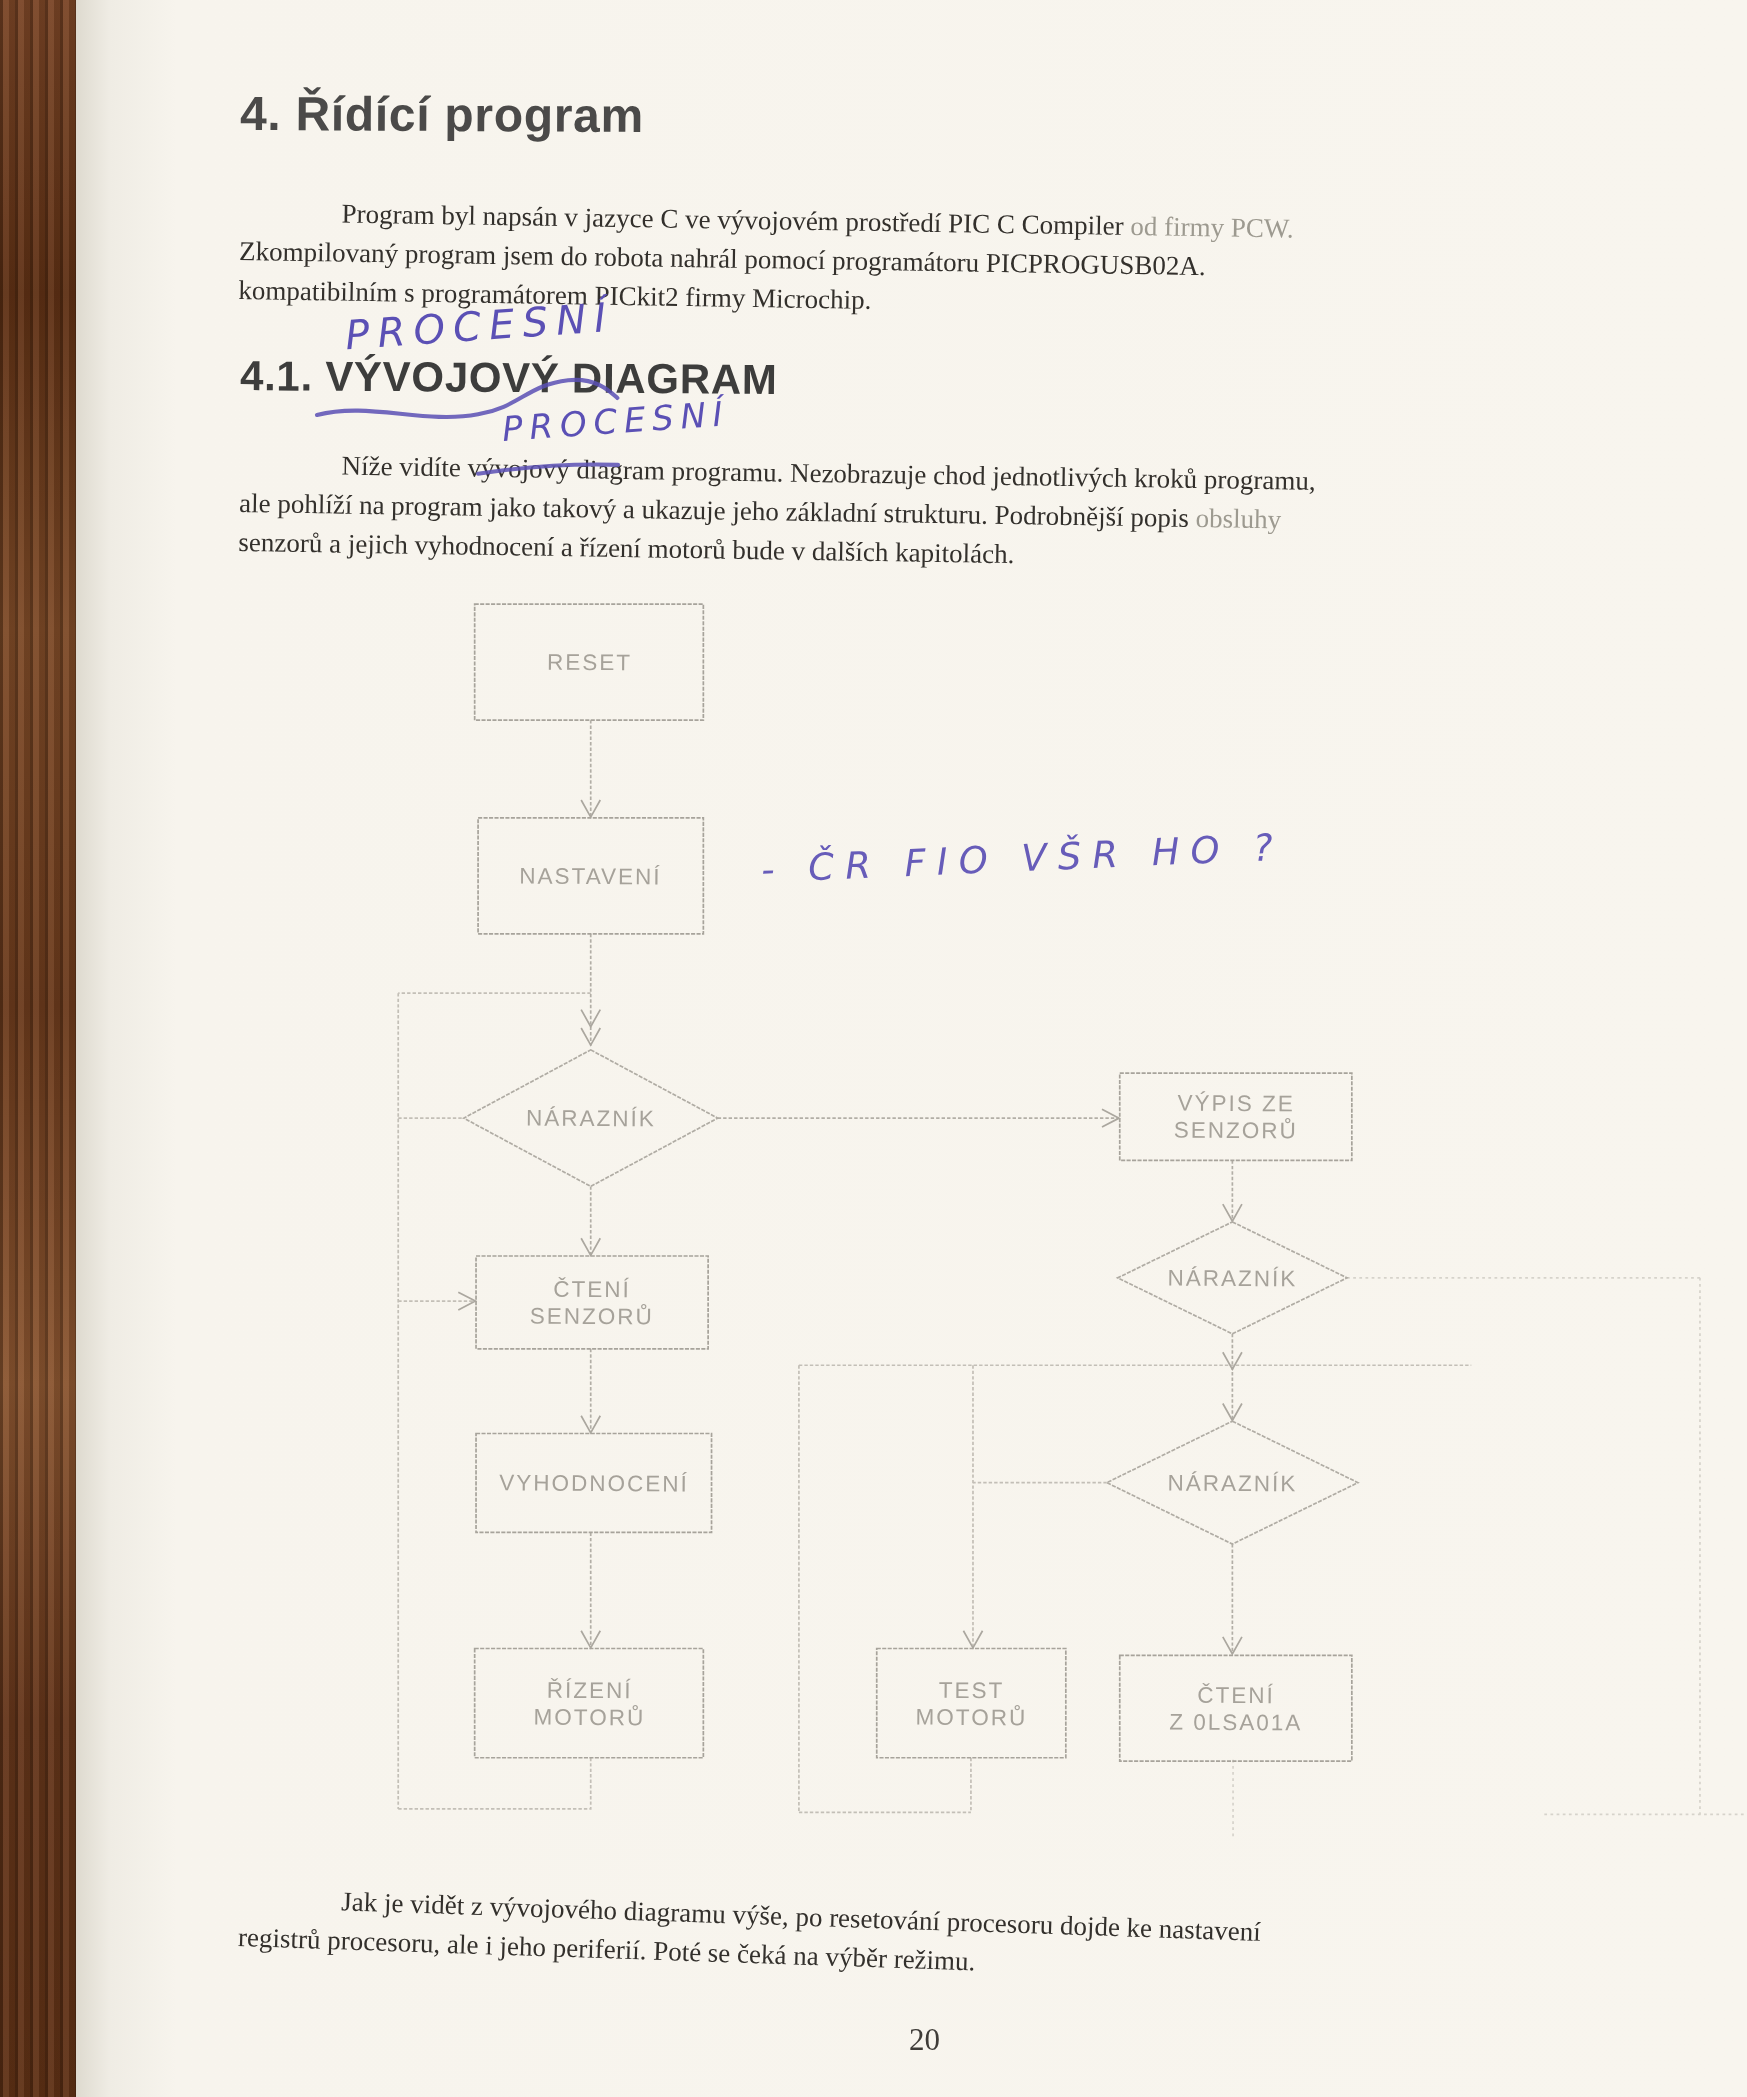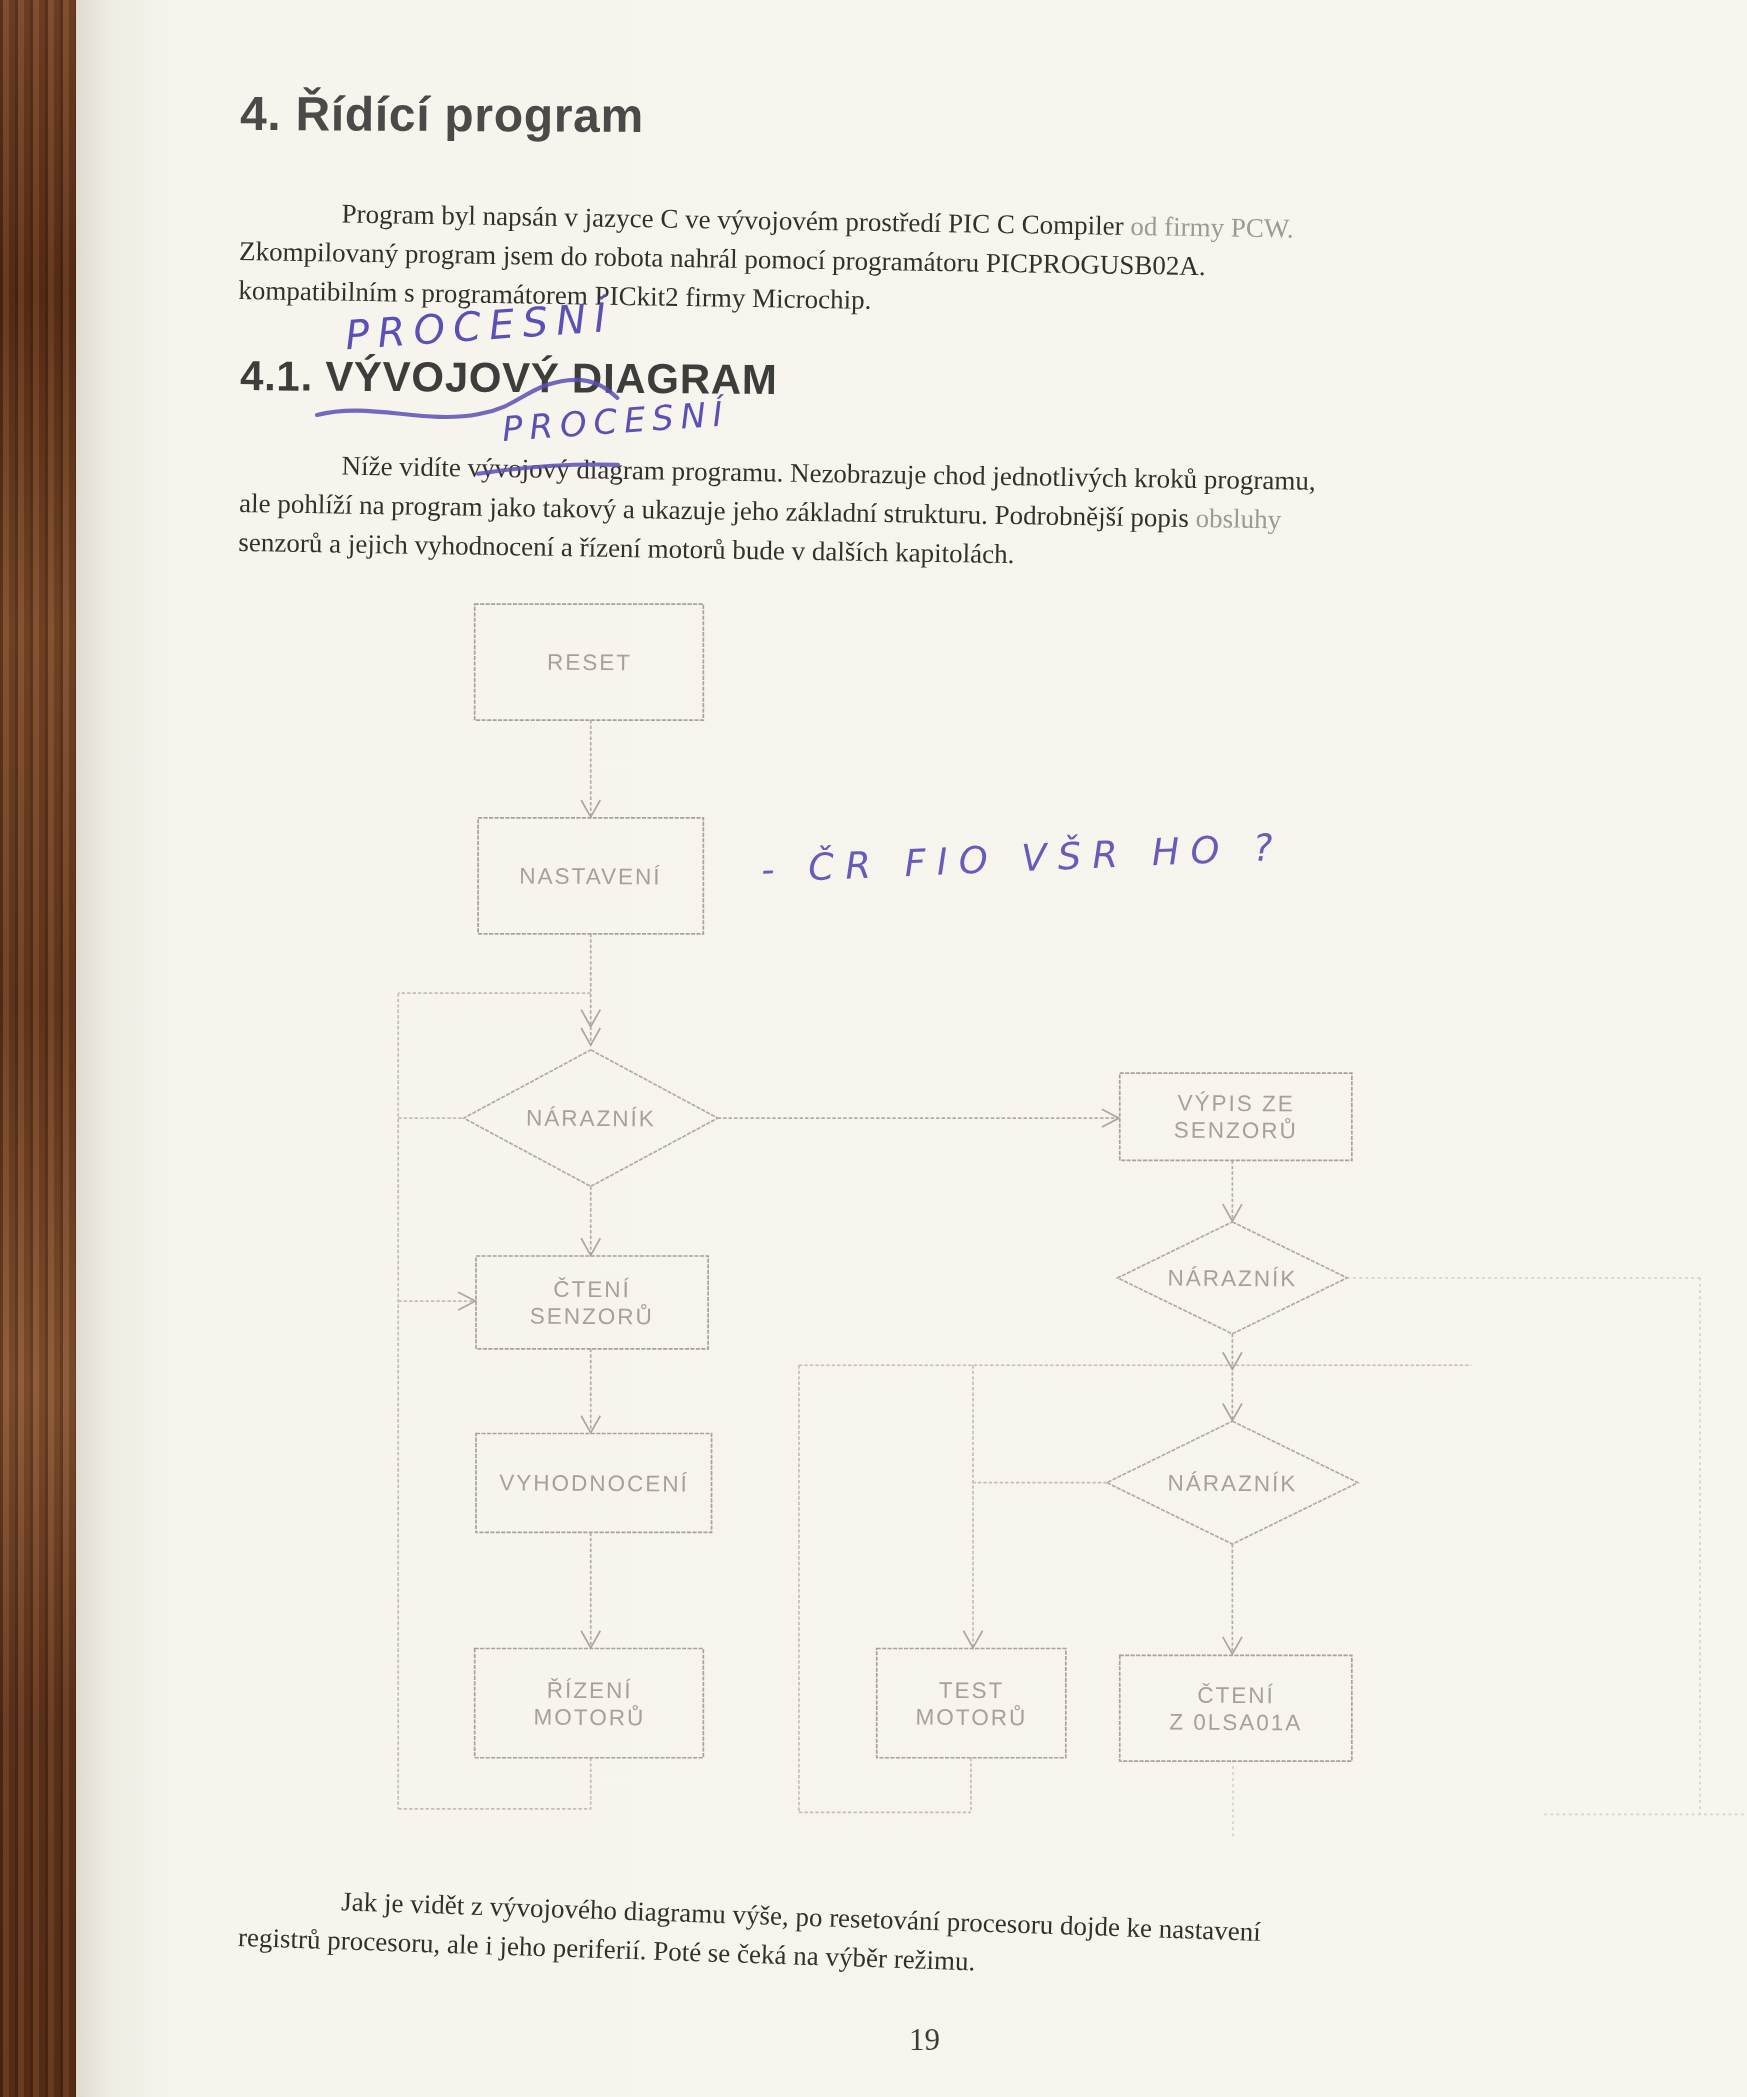--- a/index.html
+++ b/index.html
@@ -165,14 +165,14 @@
 <div class="lbl" style="left:877px;top:1649px;width:189px;height:109px;">TEST
 MOTORŮ</div>
 <div class="lbl" style="left:1120px;top:1656px;width:232px;height:106px;">ČTENÍ
 Z 0LSA01A</div>
 
 <div class="para p3">
   <div class="indent">Jak je vidět z vývojového diagramu výše, po resetování procesoru dojde ke nastavení</div>
   <div>registrů procesoru, ale i jeho periferií. Poté se čeká na výběr režimu.</div>
 </div>
 
-<div class="pgnum">19</div>
+<div class="pgnum">20</div>
 
 
 </body></html>

